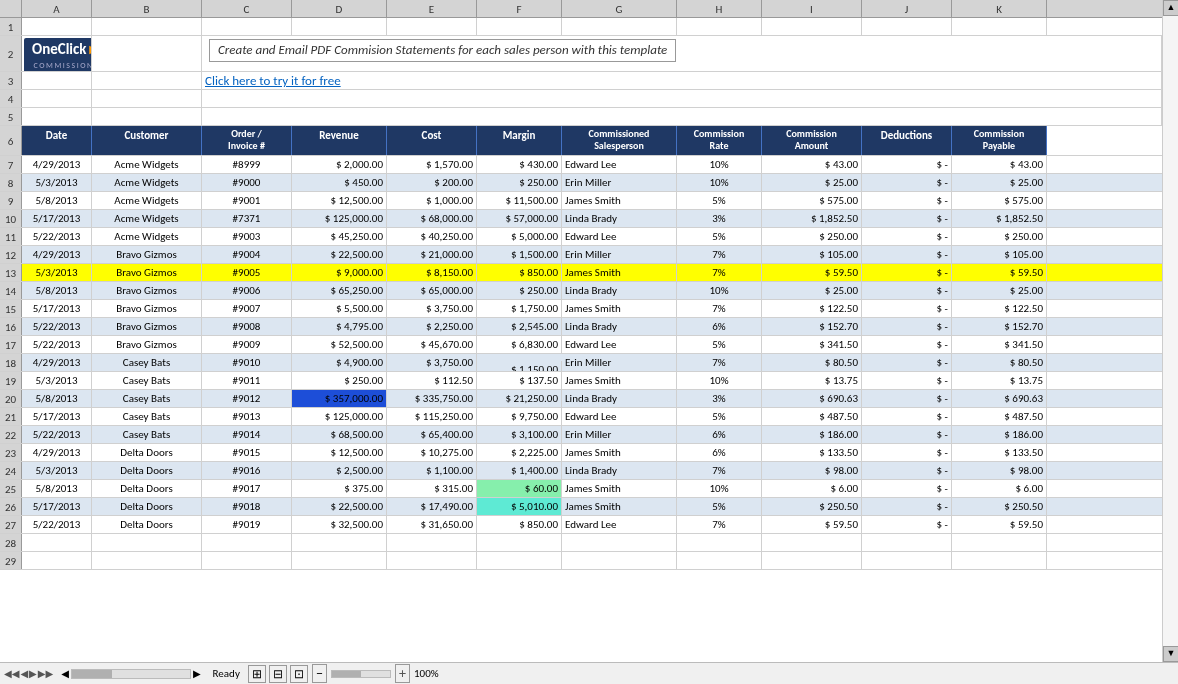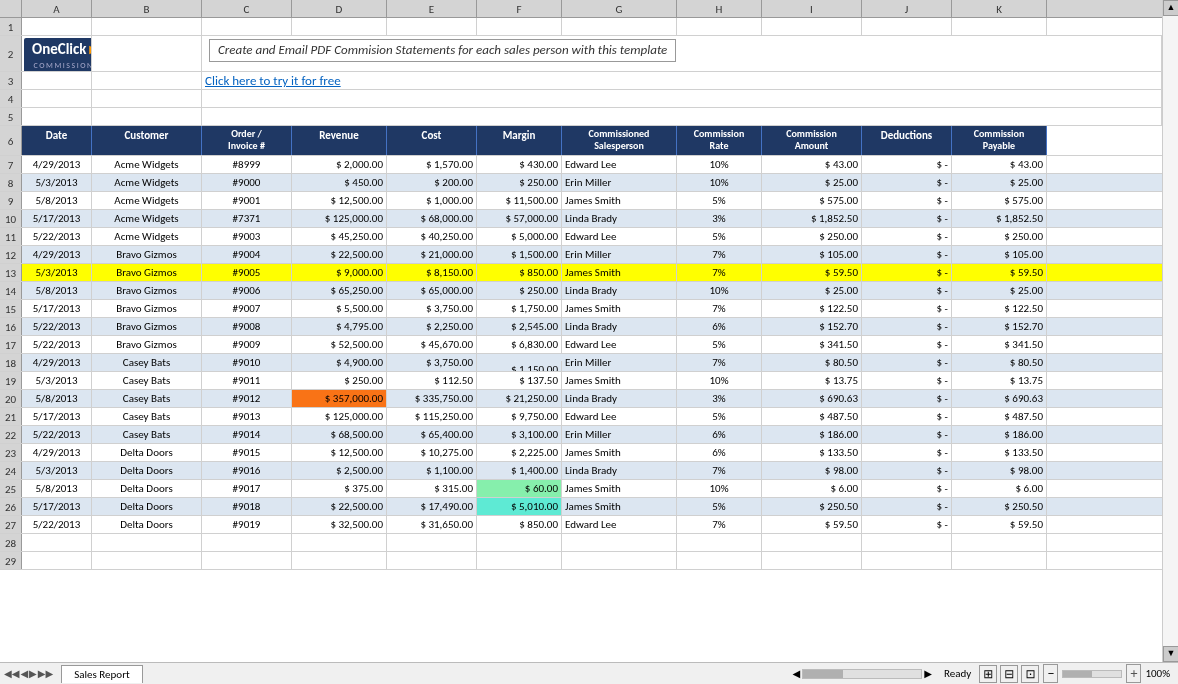--- a/index.html
+++ b/index.html
@@ -345,21 +345,21 @@
       <div class="cell w-h cell-center" style="background:#ffffff;">10%</div>
       <div class="cell w-i cell-right" style="background:#ffffff;">$ 13.75</div>
       <div class="cell w-j cell-right" style="background:#ffffff;">$ -</div>
       <div class="cell w-k cell-right" style="background:#ffffff;">$ 13.75</div>
     </div>
           <div class="sheet-row row-even">
       <div class="row-num" style="background:#d4d4d4;">20</div>
       <div class="cell w-a cell-center" style="background:#dce6f1;">5/8/2013</div>
       <div class="cell w-b cell-center" style="background:#dce6f1;">Casey Bats</div>
       <div class="cell w-c cell-center" style="background:#dce6f1;">#9012</div>
-      <div class="cell w-d cell-right" style="background:#f97316;">$ 357,000.00</div>
+      <div class="cell w-d cell-right" style="background:#1d4ed8;">$ 357,000.00</div>
       <div class="cell w-e cell-right" style="background:#dce6f1;">$ 335,750.00</div>
       <div class="cell w-f cell-right" style="background:#dce6f1;">$ 21,250.00</div>
       <div class="cell w-g" style="background:#dce6f1;">Linda Brady</div>
       <div class="cell w-h cell-center" style="background:#dce6f1;">3%</div>
       <div class="cell w-i cell-right" style="background:#dce6f1;">$ 690.63</div>
       <div class="cell w-j cell-right" style="background:#dce6f1;">$ -</div>
       <div class="cell w-k cell-right" style="background:#dce6f1;">$ 690.63</div>
     </div>
           <div class="sheet-row row-odd">
       <div class="row-num" style="background:#d4d4d4;">21</div>
@@ -499,23 +499,20 @@
     </div>
   </div>
 
   <div class="bottom-bar">
     <div style="display:flex; gap:1px; padding:0 4px;">
       <span style="font-size:10px; cursor:pointer; color:#555;">◀◀</span>
       <span style="font-size:10px; cursor:pointer; color:#555;">◀</span>
       <span style="font-size:10px; cursor:pointer; color:#555;">▶</span>
       <span style="font-size:10px; cursor:pointer; color:#555;">▶▶</span>
     </div>
-    <div class="tab-area">
-      <div class="sheet-tab">Sales Report</div>
-    </div>
 
     <div style="display:flex; align-items:center; gap:2px; margin:0 4px;">
       <span style="font-size:10px; cursor:pointer;">◀</span>
       <div style="width:120px; height:10px; background:#e0e0e0; border:1px solid #bbb; position:relative;">
         <div style="width:40px; height:100%; background:#b0b0b0; position:absolute; left:0;"></div>
       </div>
       <span style="font-size:10px; cursor:pointer;">▶</span>
     </div>
     <div style="padding: 0 8px; font-size:11px;">Ready</div>
 

